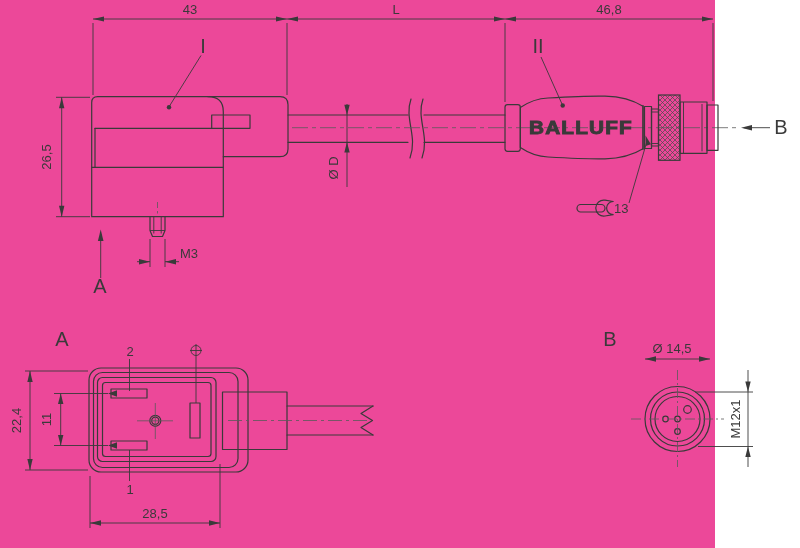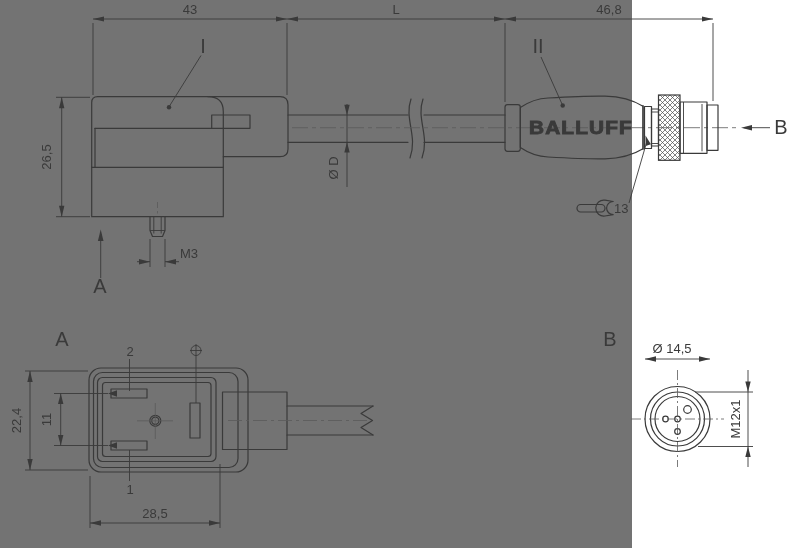--- a/index.html
+++ b/index.html
@@ -1,16 +1,16 @@
 <!DOCTYPE html>
 <html><head>
 <meta charset="utf-8">
 <style>
   html,body{margin:0;padding:0;background:#ffffff;}
-  .stage{width:632px;height:548px;background:#737373;position:relative;font-family:"Liberation Sans",sans-serif;}
+  .stage{width:715px;height:548px;background:#ec4899;position:relative;font-family:"Liberation Sans",sans-serif;}
   svg{display:block;}
   text{font-family:"Liberation Sans",sans-serif;fill:#3a3a3a;}
   .dimtxt{font-size:13px;}
   .biglbl{font-size:20px;}
   .outline{fill:none;stroke:#3a3a3a;stroke-width:1.2;stroke-linejoin:round;stroke-linecap:round;}
   .thin{fill:none;stroke:#3a3a3a;stroke-width:0.9;}
   .center{fill:none;stroke:#5a5a5a;stroke-width:0.8;}
   .arrow{fill:#3a3a3a;stroke:none;}
   .dot{fill:#3a3a3a;}
 </style>

